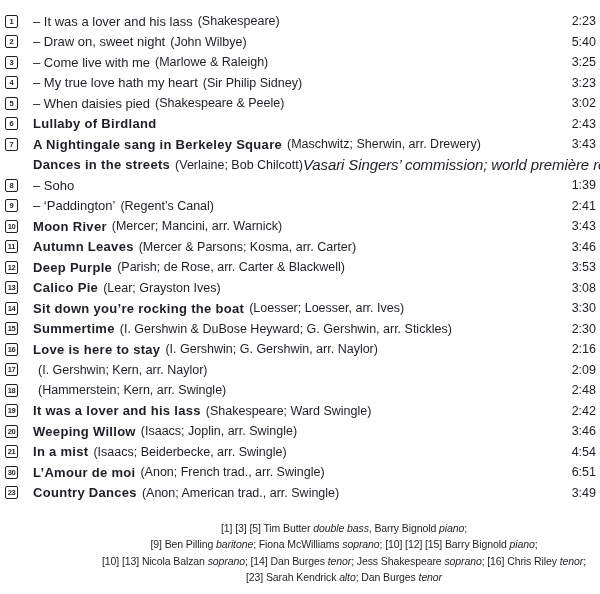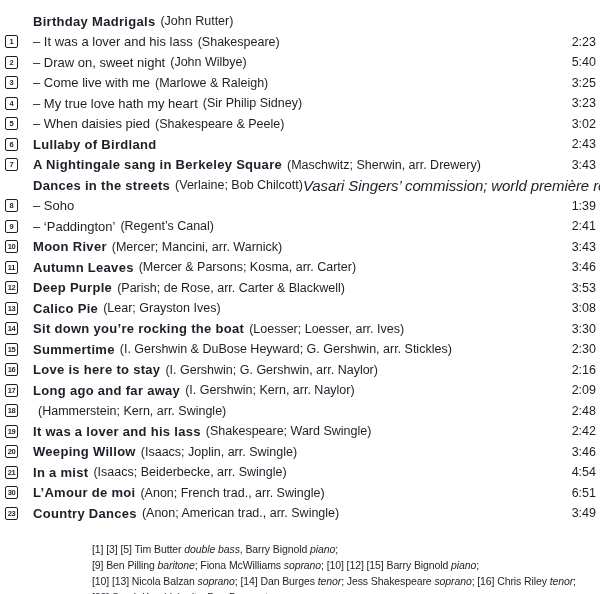--- a/index.html
+++ b/index.html
@@ -46,36 +46,29 @@
     letter-spacing: -0.1px;
   }
   .time { font-size: 12.5px; margin-left: auto; text-align: center; }
   .performers {
     margin-top: 17px;
     padding-left: 87px;
     font-size: 10.5px;
     line-height: 16.3px;
     letter-spacing: -0.1px;
   }
-  .pline { margin: 0; white-space: pre; }
+  .pline { margin: 0; white-space: pre; text-align: center; }
   .it { font-style: italic; }
 </style>
 </head>
 <body>
 
 <div class="page">
   <div class="tracks">
       <div class="row">
-    <span class="numcol hidden"><span></span></span>
-    <span class="title bold">Birthday Madrigals</span>
-    <span class="credit">(John Rutter)</span>
-    
-    
-  </div>
-      <div class="row">
     <span class="numcol"><span>1</span></span>
     <span class="title">– It was a lover and his lass</span>
     <span class="credit">(Shakespeare)</span>
     
     <span class="time">2:23</span>
   </div>
       <div class="row">
     <span class="numcol"><span>2</span></span>
     <span class="title">– Draw on, sweet night</span>
     <span class="credit">(John Wilbye)</span>
@@ -181,21 +174,20 @@
   </div>
       <div class="row">
     <span class="numcol"><span>16</span></span>
     <span class="title bold">Love is here to stay</span>
     <span class="credit">(I. Gershwin; G. Gershwin, arr. Naylor)</span>
     
     <span class="time">2:16</span>
   </div>
       <div class="row">
     <span class="numcol"><span>17</span></span>
-    <span class="title bold">Long ago and far away</span>
     <span class="credit">(I. Gershwin; Kern, arr. Naylor)</span>
     
     <span class="time">2:09</span>
   </div>
       <div class="row">
     <span class="numcol"><span>18</span></span>
     <span class="credit">(Hammerstein; Kern, arr. Swingle)</span>
     
     <span class="time">2:48</span>
   </div>

